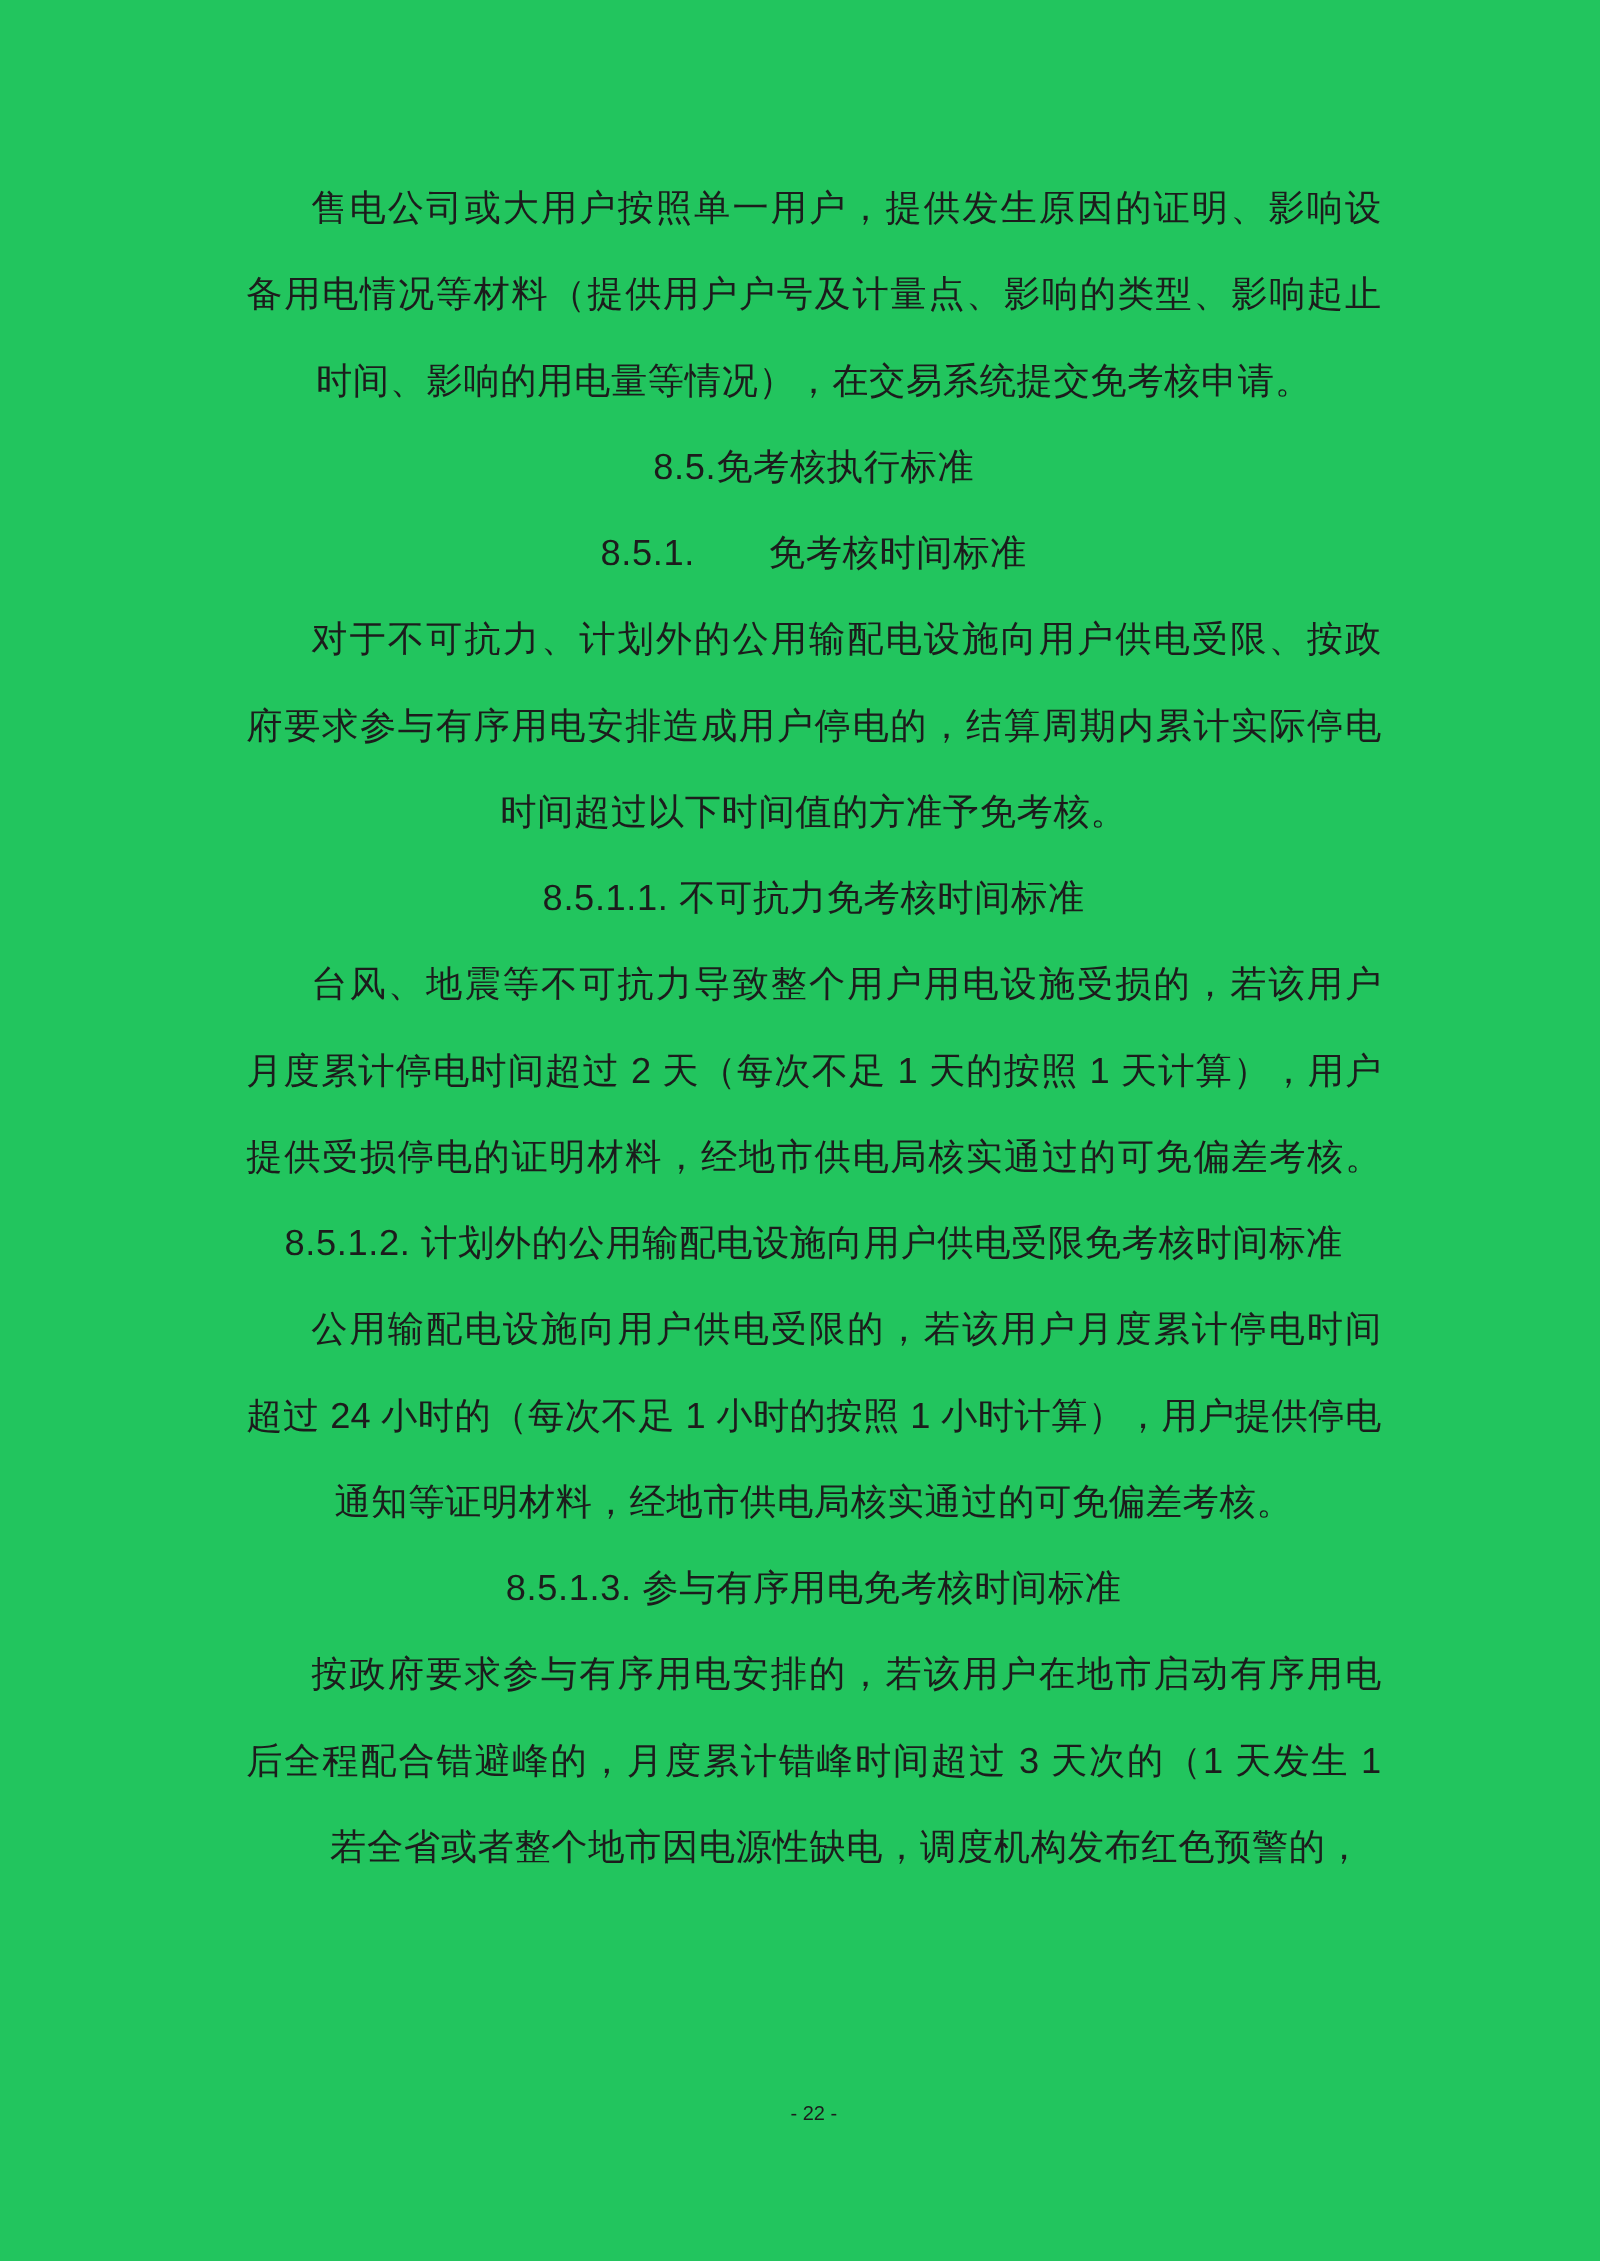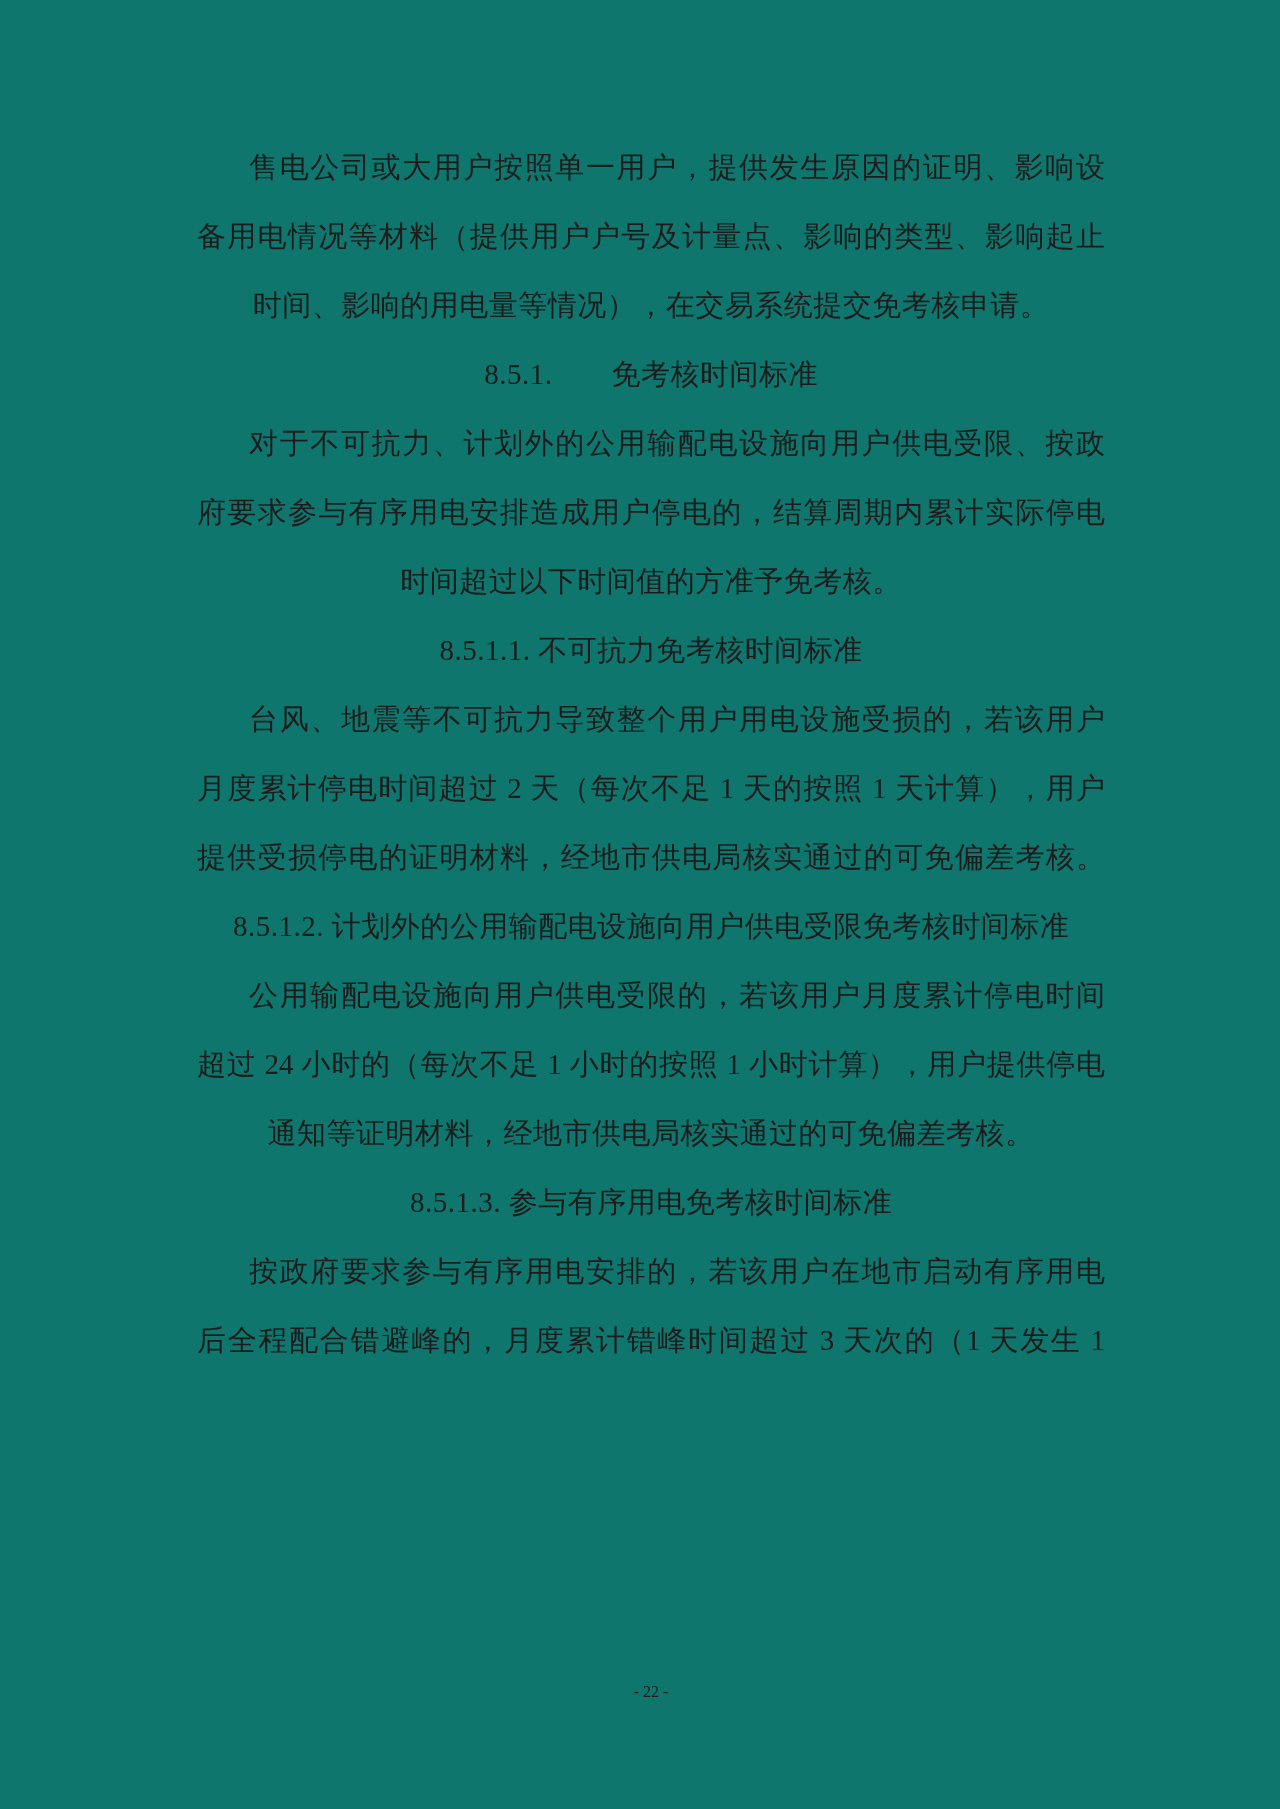--- a/index.html
+++ b/index.html
@@ -5,23 +5,23 @@
   html, body {
     margin: 0;
     padding: 0;
     background: #e8e8e8;
   }
   .page {
     position: relative;
     width: 1280px;
     height: 1809px;
     margin: 0 auto;
-    background: #0f766e;
+    background: #22c55e;
     overflow: hidden;
-    font-family: Liberation Serif, serif;
+    font-family: Liberation Sans, sans-serif;
     color: #1c1c1c;
   }
   .content {
     position: absolute;
     left: 197px;
     top: 133px;
     width: 908px;
   }
   .line {
     height: 69px;
@@ -56,30 +56,32 @@
   }
 </style>
 </head>
 <body>
 
 <div class="page">
   <div class="content">
       <div class="line indent fill">售电公司或大用户按照单一用户，提供发生原因的证明、影响设</div>
       <div class="line fill">备用电情况等材料（提供用户户号及计量点、影响的类型、影响起止</div>
       <div class="line">时间、影响的用电量等情况），在交易系统提交免考核申请。</div>
+      <div class="line heading">8.5.免考核执行标准</div>
       <div class="line heading">8.5.1.　　免考核时间标准</div>
       <div class="line indent fill">对于不可抗力、计划外的公用输配电设施向用户供电受限、按政</div>
       <div class="line fill">府要求参与有序用电安排造成用户停电的，结算周期内累计实际停电</div>
       <div class="line">时间超过以下时间值的方准予免考核。</div>
       <div class="line heading">8.5.1.1. 不可抗力免考核时间标准</div>
       <div class="line indent fill">台风、地震等不可抗力导致整个用户用电设施受损的，若该用户</div>
       <div class="line fill">月度累计停电时间超过 2 天（每次不足 1 天的按照 1 天计算），用户</div>
       <div class="line fill">提供受损停电的证明材料，经地市供电局核实通过的可免偏差考核。</div>
       <div class="line heading">8.5.1.2. 计划外的公用输配电设施向用户供电受限免考核时间标准</div>
       <div class="line indent fill">公用输配电设施向用户供电受限的，若该用户月度累计停电时间</div>
       <div class="line fill">超过 24 小时的（每次不足 1 小时的按照 1 小时计算），用户提供停电</div>
       <div class="line">通知等证明材料，经地市供电局核实通过的可免偏差考核。</div>
       <div class="line heading">8.5.1.3. 参与有序用电免考核时间标准</div>
       <div class="line indent fill">按政府要求参与有序用电安排的，若该用户在地市启动有序用电</div>
       <div class="line fill">后全程配合错避峰的，月度累计错峰时间超过 3 天次的（1 天发生 1</div>
+      <div class="line indent">若全省或者整个地市因电源性缺电，调度机构发布红色预警的，</div>
     </div>
   <div class="footer">- 22 -</div>
 </div>
 
 </body></html>

